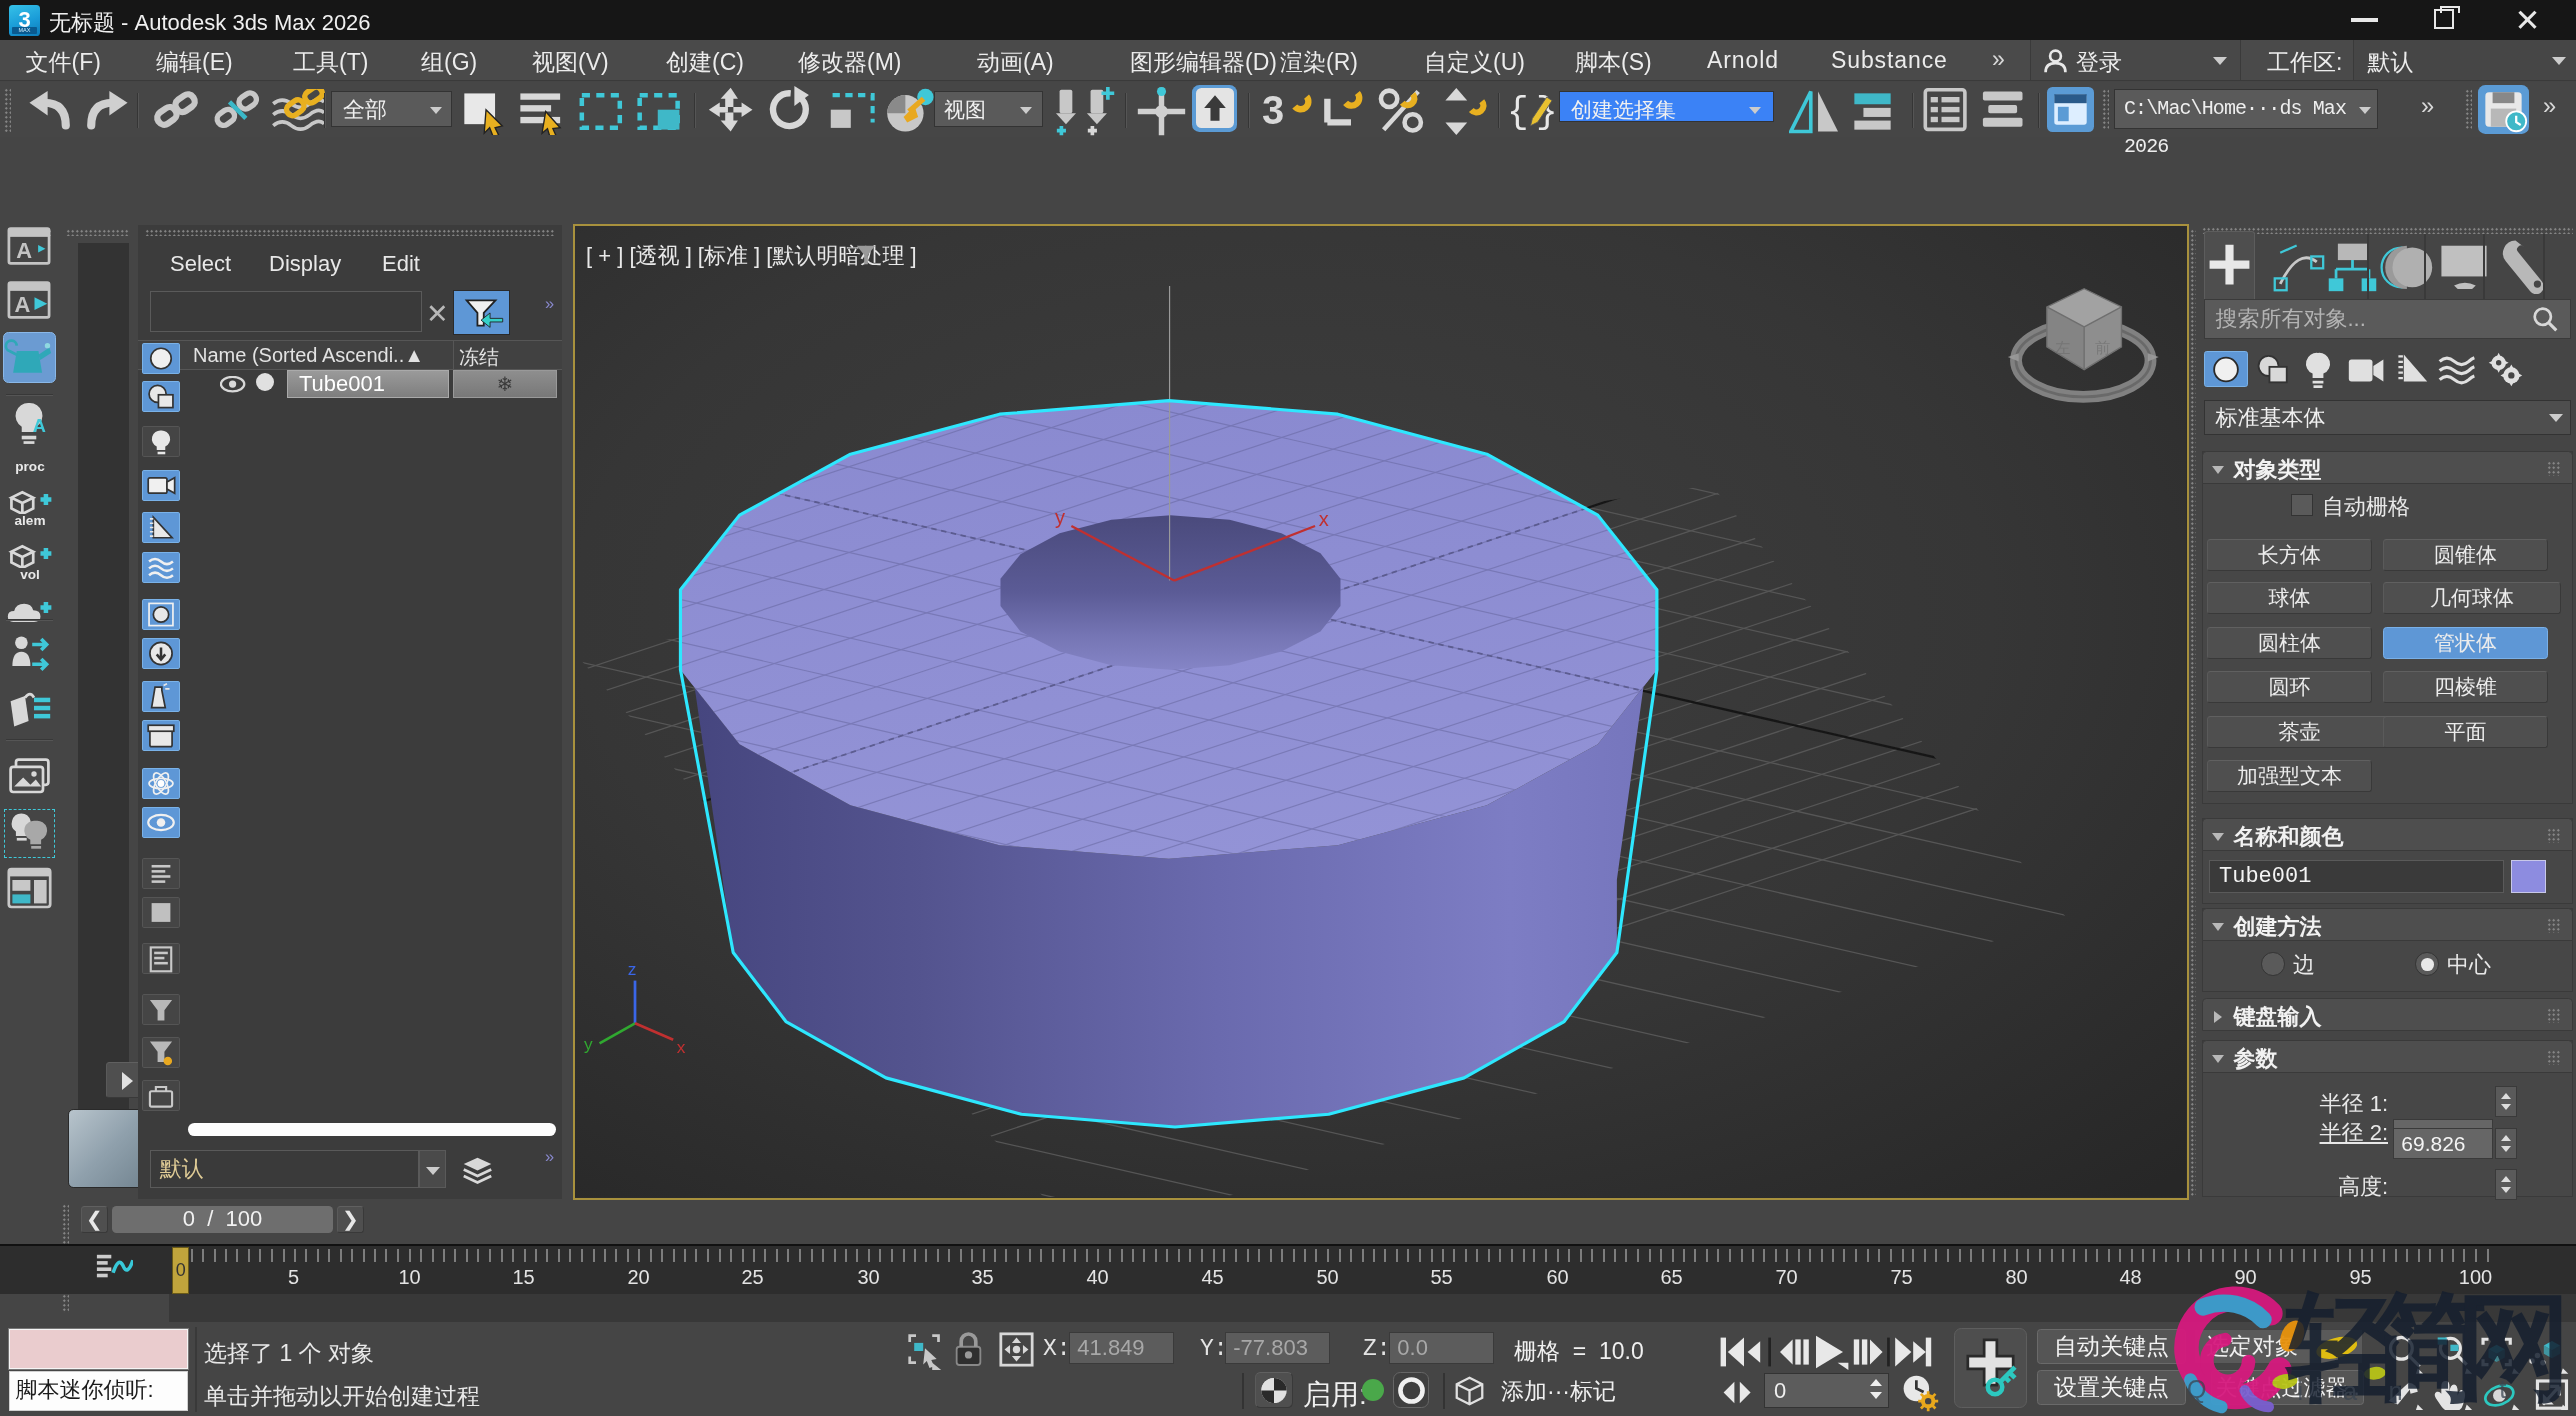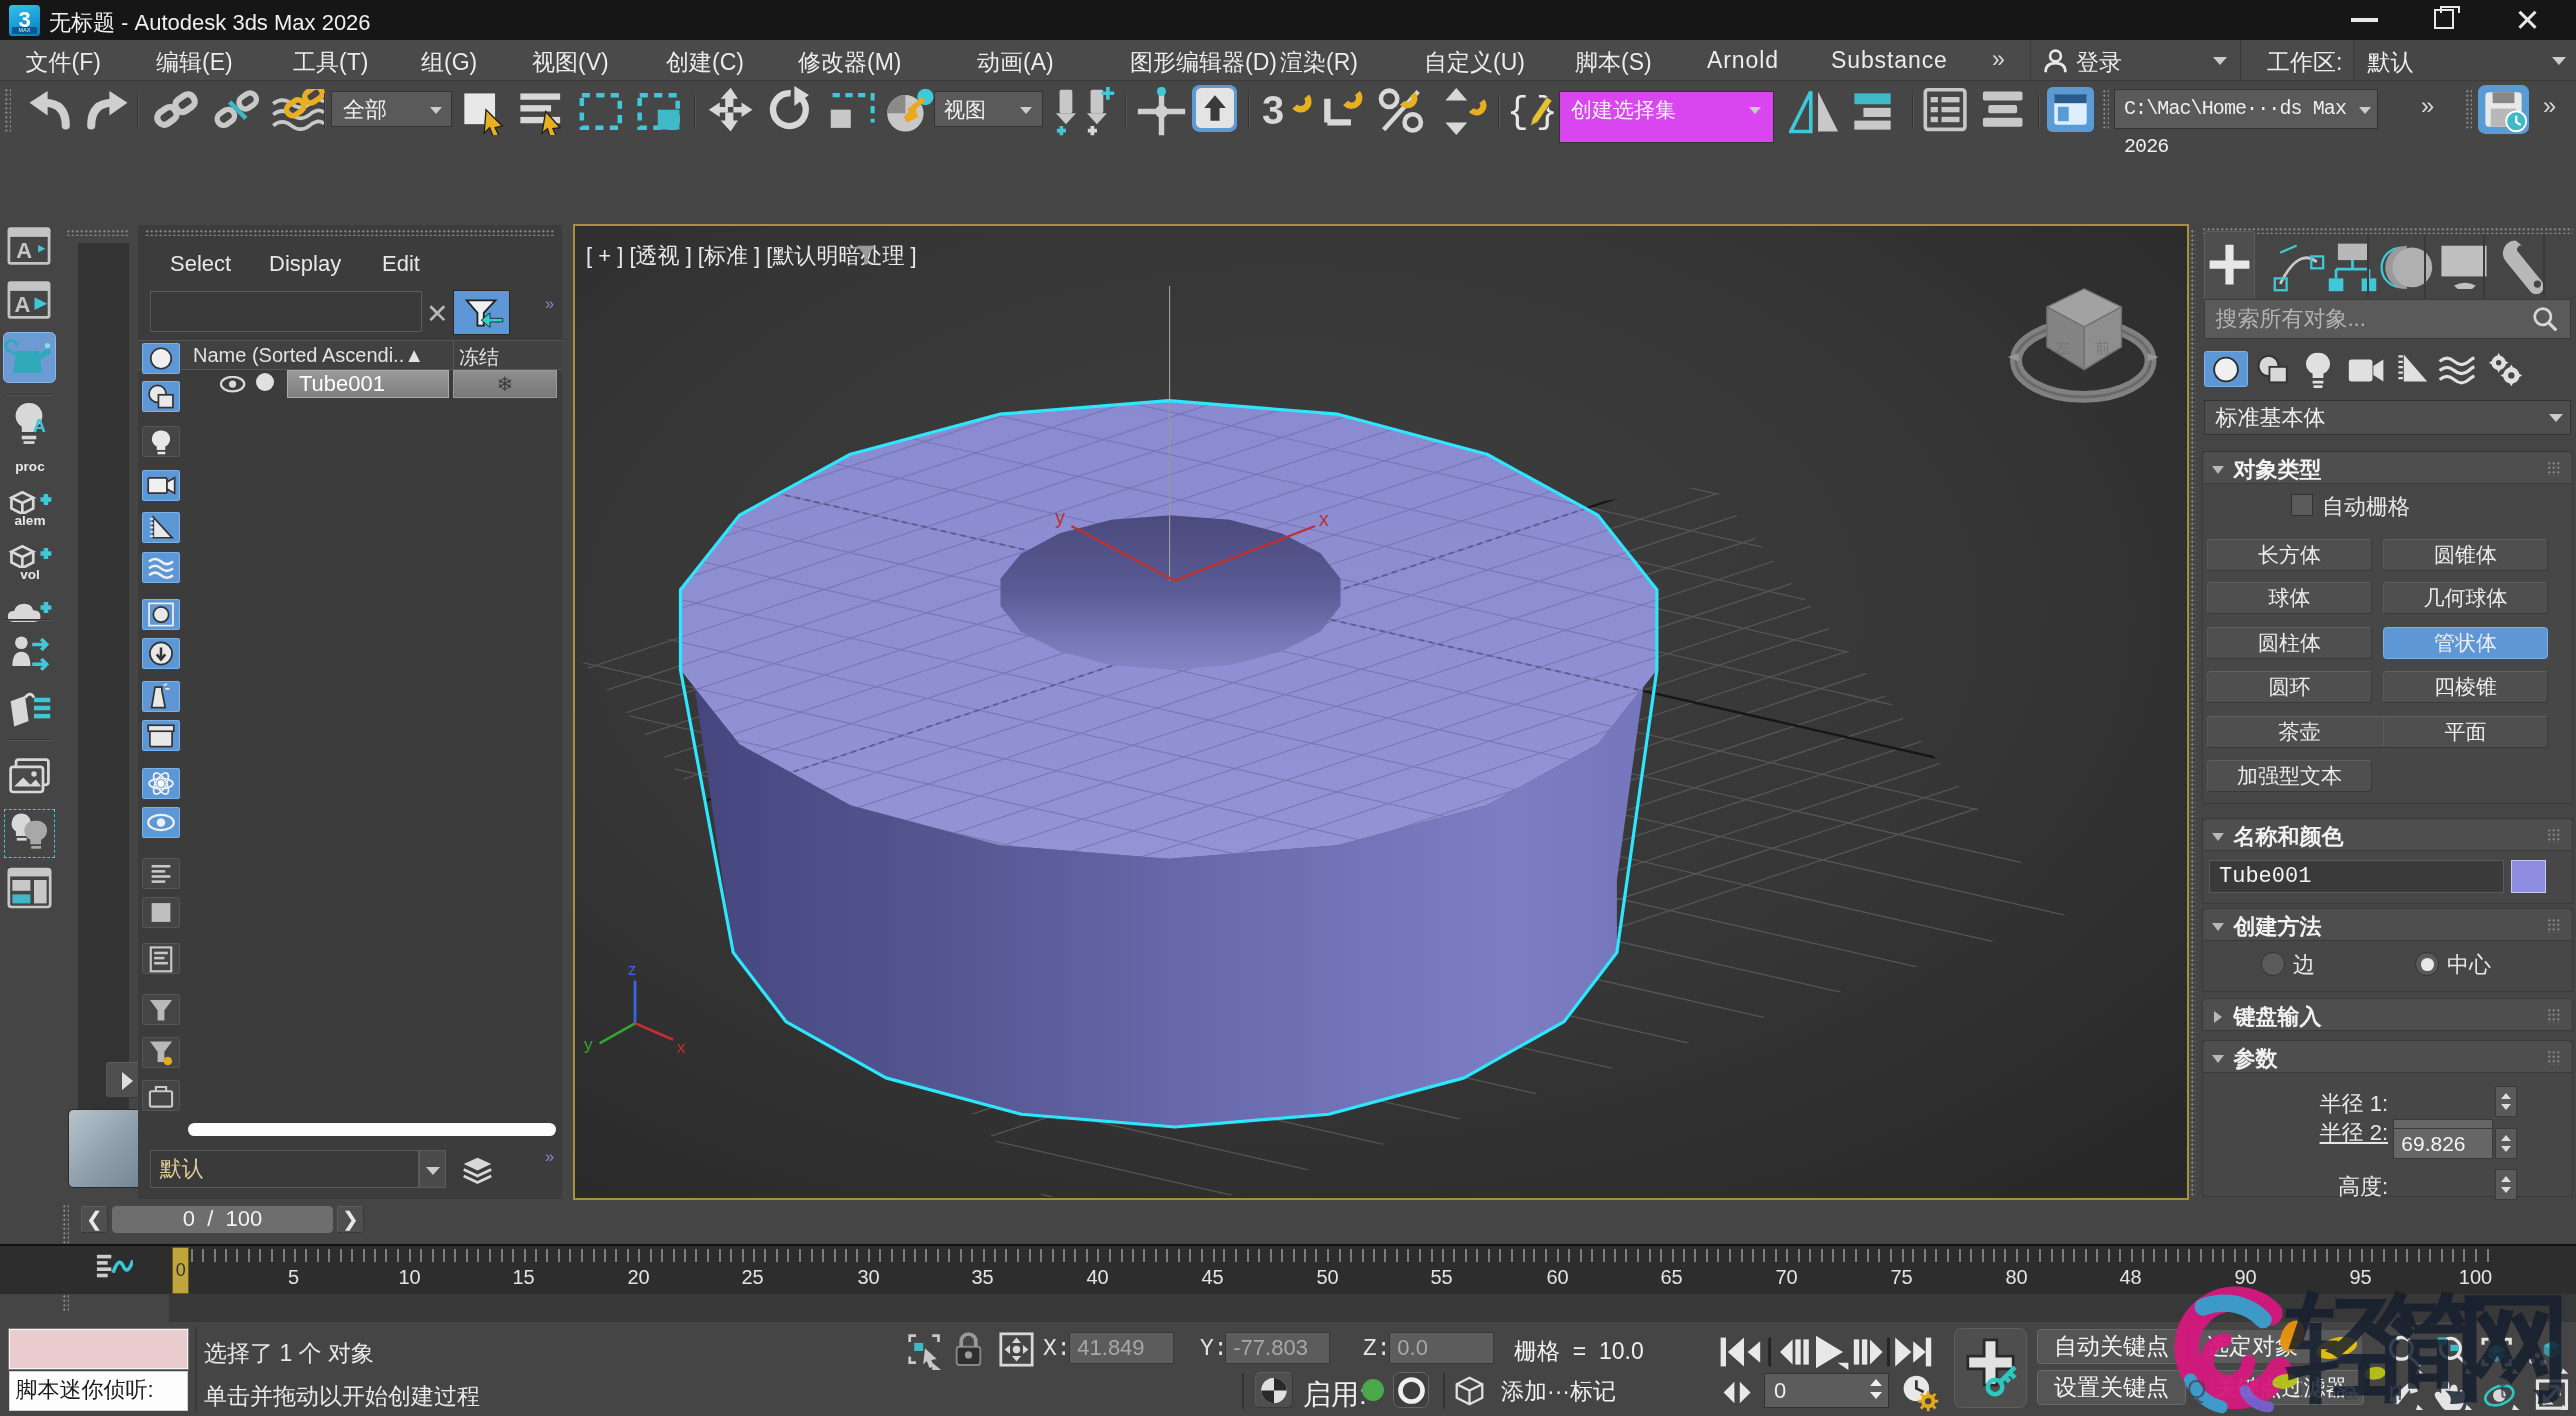--- a/index.html
+++ b/index.html
@@ -173,21 +173,21 @@
           <path d="M214 2 L226 16 L202 16 Z"></path>
           <path d="M214 54 L226 40 L202 40 Z"></path>
         </g>
         <path d="M224 18 a11 11 0 0 1 22 0 l-7 0 a4 4 0 0 0 -8 0 Z" fill="#e8b020" transform="rotate(140 235 20)"></path>
   </svg>
   <div class="sep abs" style="left:1498px;top:11px;height:35px;"></div>
   <svg class="abs" style="left:1507px;top:5.5px;" width="47" height="45" viewBox="0 0 52 50">
         <text x="0" y="38" font-size="40" fill="#e8e8e8" font-family="Liberation Mono">{ }</text>
         <path d="M28 34 L44 10 L50 14 L34 38 L26 42 Z" fill="#e8c030" stroke="#555" stroke-width="1"></path>
       </svg>
-  <div class="abs" style="left:1559px;top:9px;width:215px;height:52px;background:#d946ef;border:0.9px solid #333;color:#f0f0f0;font-size:21px;line-height:35px;padding-left:11px;">创建选择集
+  <div class="abs" style="left:1559px;top:9px;width:215px;height:31px;background:#3b82f6;border:0.9px solid #333;color:#f0f0f0;font-size:21px;line-height:35px;padding-left:11px;">创建选择集
     <div class="abs" style="left:189px;top:14.5px;width:0;height:0;border-left:6.4px solid transparent;border-right:6.4px solid transparent;border-top:7.3px solid #ccc;"></div>
   </div>
   <svg class="abs" style="left:1789px;top:3.6px;" width="118" height="51" viewBox="0 0 130 56">
     <path d="M24 6 L24 50 L2 50 Z" fill="none" stroke="#3fc8d8" stroke-width="4"></path>
         <path d="M32 6 L32 50 L54 50 Z" fill="#c8c8c8"></path>
     <g fill="#3fb8c8">
           <rect x="72" y="8" width="40" height="12"></rect>
         </g>
         <g fill="#c8c8c8">
           <rect x="82" y="24" width="30" height="10"></rect>
@@ -777,21 +777,21 @@
 <div class="abs" style="left:3.6px;top:226px;width:371px;height:33px;background:#4e4e4e;border:0.9px solid #3a3a3a;border-radius:4.5px 4.5px 0 0;">
         <div class="abs" style="left:9px;top:13.6px;width:0;height:0;border-left:6.4px solid transparent;border-right:6.4px solid transparent;border-top:8.2px solid #b8b8b8;"></div>
 <div class="abs" style="left:31px;top:2.7px;font-size:22px;font-weight:bold;color:#f2f2f2;">对象类型</div>
         <div class="abs dots" style="left:344px;top:9px;width:14.5px;height:14.5px;"></div>
       </div>
 <div class="abs" style="left:93px;top:269px;width:22px;height:22px;background:#5a5a5a;border:0.9px solid #333;"></div>
 <div class="abs" style="left:124px;top:267px;font-size:22px;color:#e8e8e8;">自动栅格</div>
 <div class="abs btn3d" style="left:9px;top:314px;width:165px;height:32px;color:#ececec;font-size:21px;text-align:center;line-height:30px;">长方体</div>
 <div class="abs btn3d" style="left:185px;top:314px;width:165px;height:32px;color:#ececec;font-size:21px;text-align:center;line-height:30px;">圆锥体</div>
 <div class="abs btn3d" style="left:9px;top:357px;width:165px;height:32px;color:#ececec;font-size:21px;text-align:center;line-height:30px;">球体</div>
-<div class="abs btn3d" style="left:185px;top:357px;width:165px;height:32px;color:#ececec;font-size:21px;text-align:center;line-height:30px;">几何球体</div>
+<div class="abs btn3d" style="left:185px;top:357px;width:178px;height:32px;color:#ececec;font-size:21px;text-align:center;line-height:30px;">几何球体</div>
 <div class="abs btn3d" style="left:9px;top:402px;width:165px;height:32px;color:#ececec;font-size:21px;text-align:center;line-height:30px;">圆柱体</div>
 <div class="abs btn3d" style="left:185px;top:402px;width:165px;height:32px;color:#ececec;font-size:21px;text-align:center;line-height:30px;background:#5e97d6;border:0.9px solid #79b0e8;">管状体</div>
 <div class="abs btn3d" style="left:9px;top:446px;width:165px;height:32px;color:#ececec;font-size:21px;text-align:center;line-height:30px;">圆环</div>
 <div class="abs btn3d" style="left:185px;top:446px;width:165px;height:32px;color:#ececec;font-size:21px;text-align:center;line-height:30px;">四棱锥</div>
 <div class="abs btn3d" style="left:9px;top:491px;width:185px;height:32px;color:#ececec;font-size:21px;text-align:center;line-height:30px;">茶壶</div>
 <div class="abs btn3d" style="left:185px;top:491px;width:165px;height:32px;color:#ececec;font-size:21px;text-align:center;line-height:30px;">平面</div>
 <div class="abs btn3d" style="left:9px;top:535px;width:165px;height:32px;color:#ececec;font-size:21px;text-align:center;line-height:30px;">加强型文本</div>
 <div class="abs" style="left:3.6px;top:593px;width:371px;height:86px;background:#474747;border:0.9px solid #3a3a3a;"></div>
 <div class="abs" style="left:3.6px;top:593px;width:371px;height:33px;background:#4e4e4e;border:0.9px solid #3a3a3a;border-radius:4.5px 4.5px 0 0;">
         <div class="abs" style="left:9px;top:13.6px;width:0;height:0;border-left:6.4px solid transparent;border-right:6.4px solid transparent;border-top:8.2px solid #b8b8b8;"></div>

